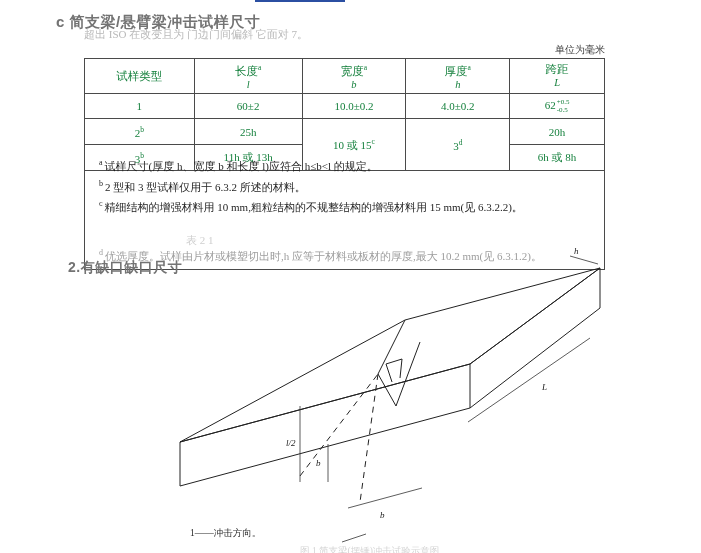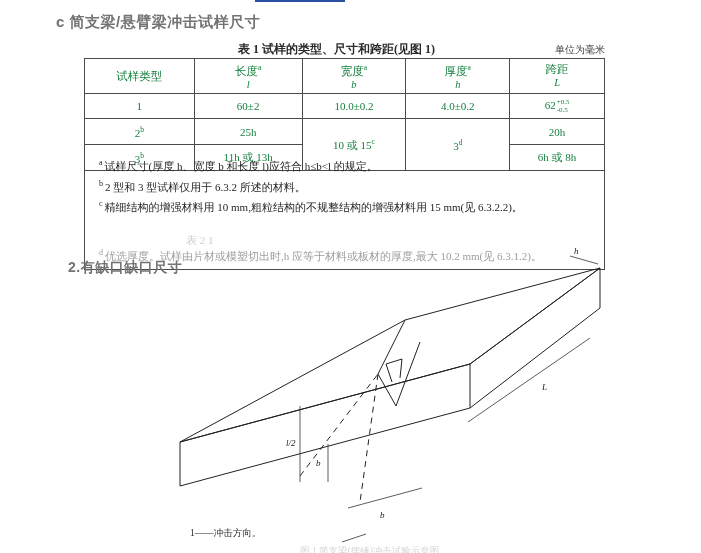--- a/index.html
+++ b/index.html
@@ -175,22 +175,22 @@
 </style>
 </head>
 <body>
 
 <div class="page">
 
   <div class="top-rule"></div>
 
   <div class="red-heading" id="heading1">c 简支梁/悬臂梁冲击试样尺寸</div>
 
-
-  <div class="table-title">表 1    试样的类型、尺寸和跨距(见图 1)</div>
+  <div class="faded-line">超出 ISO 在改变且为 门边门间偏斜 它面对 7。</div>
+
   <div class="unit-note">单位为毫米</div>
 
   <table class="spec">
     <colgroup>
       <col style="width:110px">
       <col style="width:108px">
       <col style="width:104px">
       <col style="width:104px">
       <col style="width:95px">
     </colgroup>

